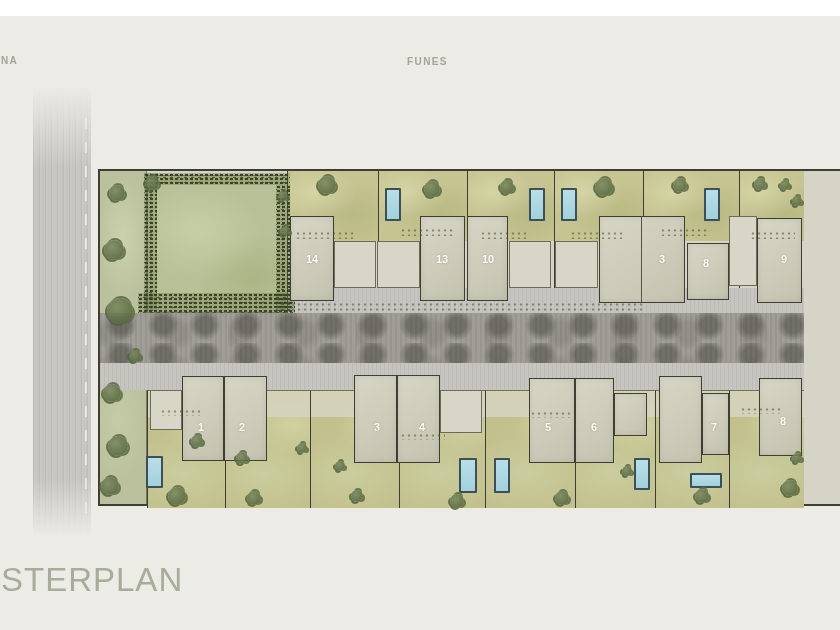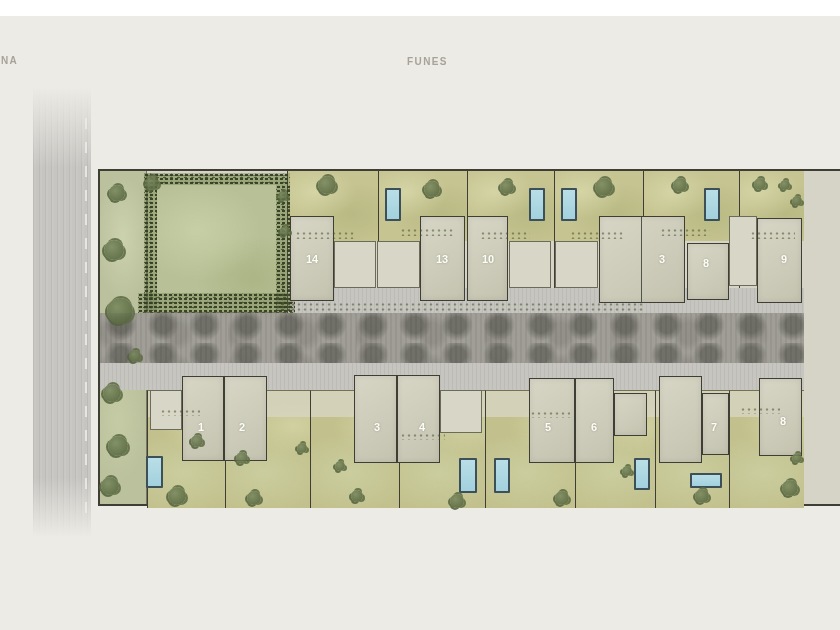--- a/index.html
+++ b/index.html
@@ -206,13 +206,14 @@
       <div class="shrub" style="left: 470px; top: 60px; width: 55px; height: 8px;"></div>
       <div class="shrub" style="left: 560px; top: 57px; width: 50px; height: 8px;"></div>
       <div class="shrub" style="left: 650px; top: 60px; width: 45px; height: 8px;"></div>
       <div class="shrub" style="left: 190px; top: 131px; width: 355px; height: 9px;"></div>
       <div class="shrub" style="left: 60px; top: 238px; width: 40px; height: 7px;"></div>
       <div class="shrub" style="left: 300px; top: 262px; width: 45px; height: 7px;"></div>
       <div class="shrub" style="left: 430px; top: 240px; width: 40px; height: 7px;"></div>
       <div class="shrub" style="left: 640px; top: 236px; width: 40px; height: 7px;"></div>
     </div>
 
+  <div class="title">STERPLAN</div>
 </div>
 
 </body></html>

